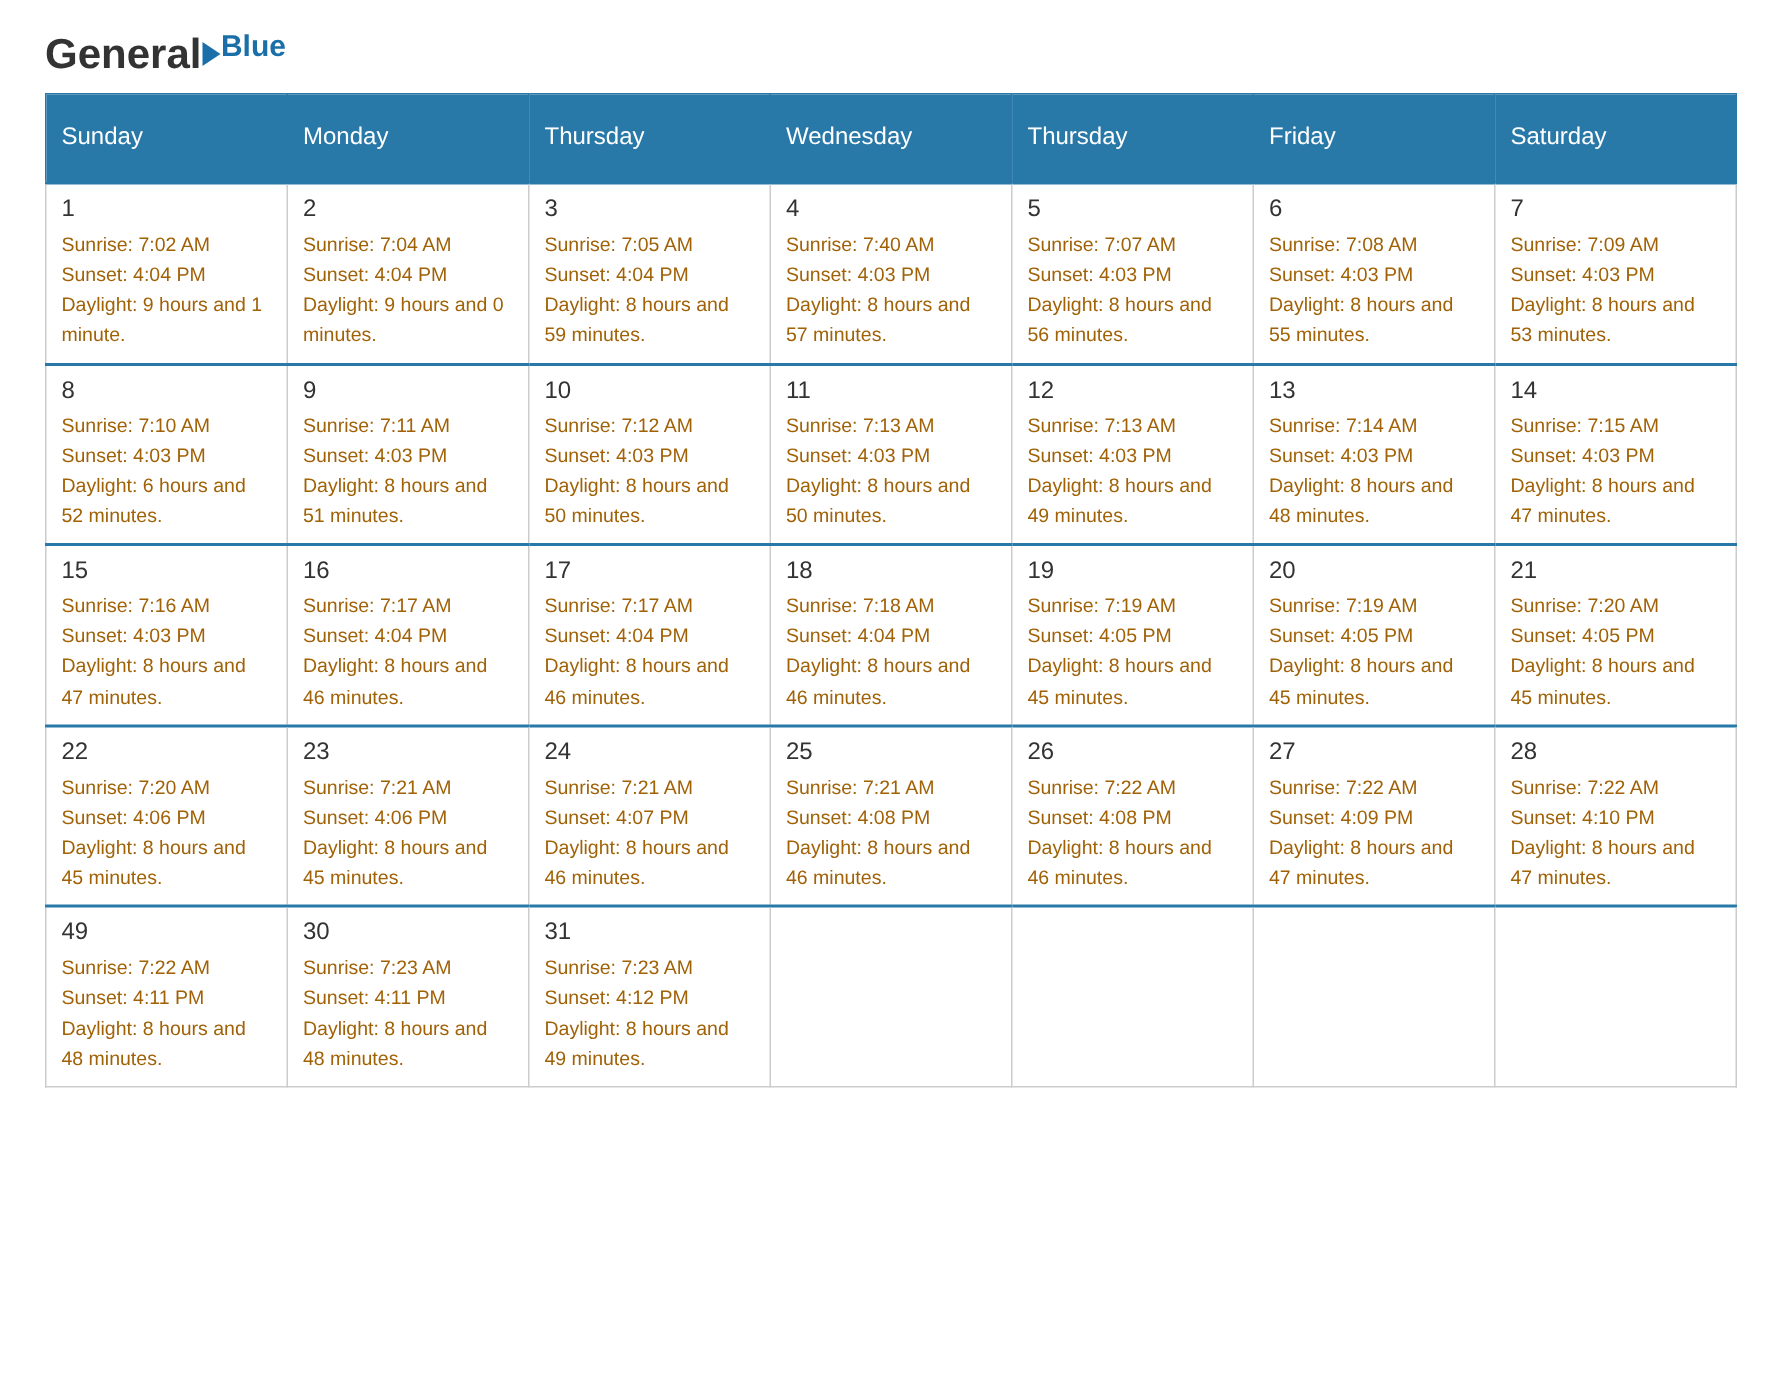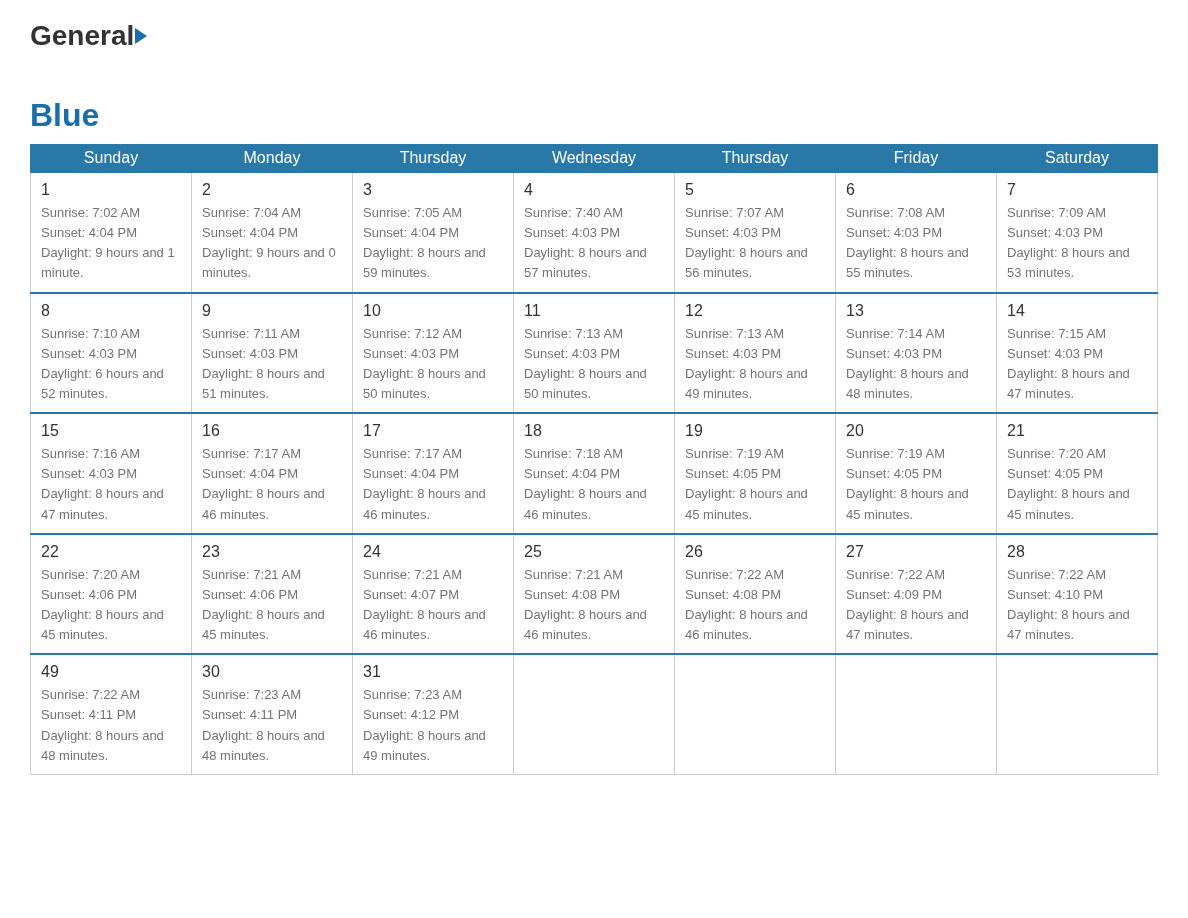--- a/index.html
+++ b/index.html
@@ -11,23 +11,22 @@
       padding: 20px 30px;
     }
     .header-row {
       display: flex;
       justify-content: space-between;
       align-items: flex-start;
       margin-bottom: 8px;
     }
     .logo {
       display: flex;
-      flex-direction: column;
+      flex-direction: row;
       align-items: flex-start;
-      gap: 45px;
     }
     .logo-line {
       display: flex;
       align-items: center;
     }
     .title-block {
       text-align: right;
     }
     .month-title {
       font-size: 52px;
@@ -43,22 +42,22 @@
     .calendar {
       width: 100%;
       border-collapse: collapse;
       margin-top: 10px;
     }
     .calendar th {
       background-color: #2878a8;
       color: #fff;
       font-size: 16px;
       font-weight: normal;
-      padding: 4px 10px;
-      text-align: center;
+      padding: 20px 10px;
+      text-align: left;
       border: 1px solid #2878a8;
     }
     .calendar td {
       vertical-align: top;
       padding: 8px 10px;
       border: 1px solid #ccc;
       border-top: 2px solid #2878a8;
       width: 14.28%;
       font-size: 13px;
       color: #333;
@@ -66,34 +65,34 @@
     }
     .day-num {
       font-size: 16px;
       font-weight: normal;
       margin-bottom: 4px;
       display: block;
     }
     .day-info {
       font-size: 13px;
       line-height: 1.55;
-      color: #737373;
+      color: #a16207;
     }
   </style>
 </head>
 <body>
 
 <div class="header-row">
   <div class="logo">
     <div class="logo-line">
       <span style="font-size:28px;font-weight:bold;color:#333;">General</span>
       <span style="display:inline-block;width:0;height:0;border-left:12px solid #1a6fa8;border-right:0;border-bottom:8px solid transparent;border-top:8px solid transparent;margin-left:1px;vertical-align:middle;"></span>
     </div>
     <div>
-      <span style="font-size:32px;font-weight:bold;color:#1a6fa8;">Blue</span>
+      <span style="font-size:20px;font-weight:bold;color:#1a6fa8;">Blue</span>
     </div>
   </div>
   <div class="title-block">
     <div class="month-title"></div>
     <div class="location-title"></div>
   </div>
 </div>
 
 <table class="calendar">
   <thead>

